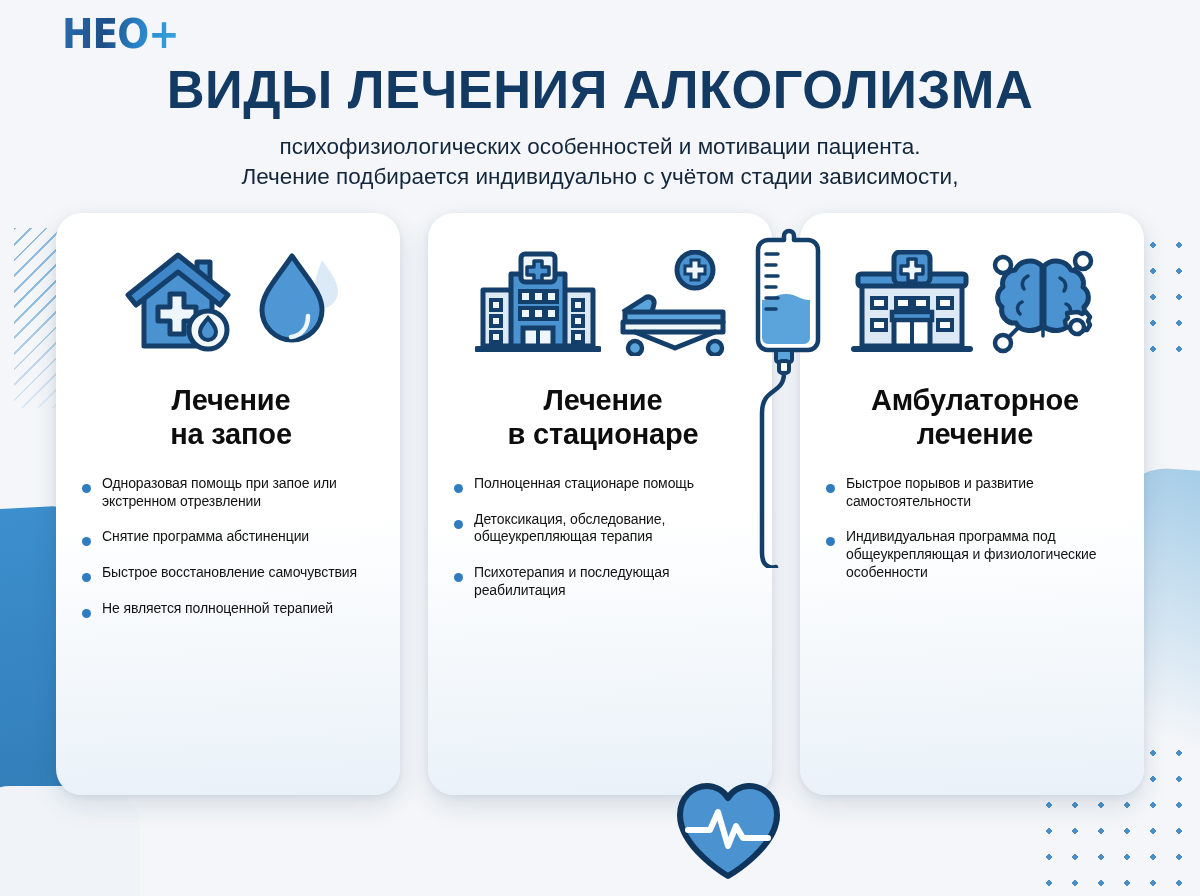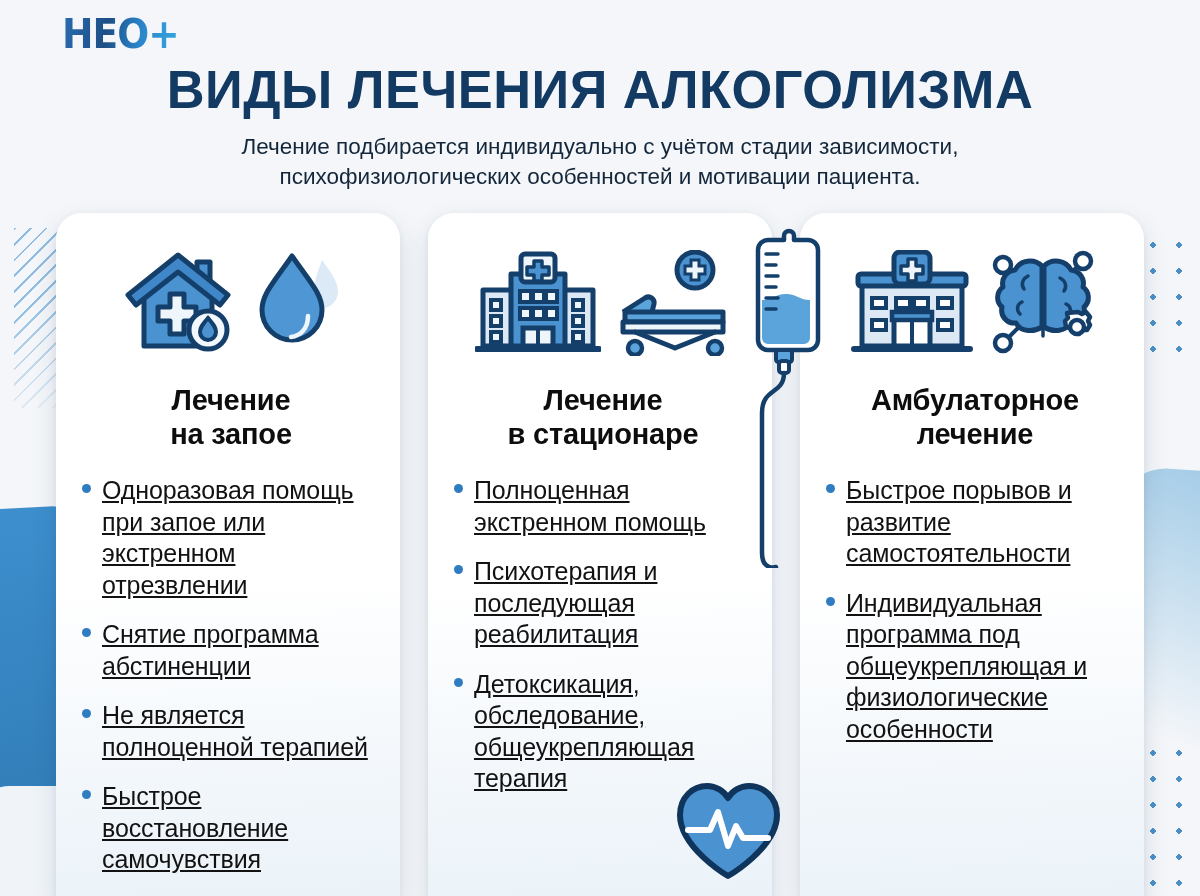--- a/index.html
+++ b/index.html
@@ -149,24 +149,23 @@
     letter-spacing: -.2px;
   }
   .card-title span { display: block; }
 
   .bullets { margin-top: 24px; list-style: none; }
   .bullets li {
     position: relative;
     padding-left: 22px;
     margin-bottom: 18px;
     color: #121212;
-    font-size: 25px;
+    font-size: 14px;
     line-height: 1.26;
     letter-spacing: -.1px;
-    text-decoration: underline;
   }
   .bullets li::before {
     content: "";
     position: absolute;
     left: 2px; top: 9px;
     width: 9px; height: 9px;
     border-radius: 50%;
     background: #2f7cc0;
   }
 
@@ -192,22 +191,22 @@
   <div class="blob-bl"></div>
   <div class="hatch-tl"></div>
   <div class="dots dots-tr"></div>
   <div class="dots dots-br"></div>
 </div>
 
 <div class="header">
   <div class="logo">НЕО+</div>
   <h1 class="title">ВИДЫ ЛЕЧЕНИЯ АЛКОГОЛИЗМА</h1>
   <div class="subtitle">
+    <span>психофизиологических особенностей и мотивации пациента.</span>
     <span>Лечение подбирается индивидуально с учётом стадии зависимости,</span>
-    <span>психофизиологических особенностей и мотивации пациента.</span>
   </div>
 </div>
 
 <div class="iv-drip">
   <svg width="90" height="340" viewBox="0 0 90 340" fill="none">
     <path d="M30 12h16v-4a5 5 0 0 1 10 0v4h14a10 10 0 0 1 10 10v90a10 10 0 0 1-10 10H30a10 10 0 0 1-10-10V22a10 10 0 0 1 10-10z" fill="#ffffff" stroke="#153f6b" stroke-width="4.5" stroke-linejoin="round"></path>
     <path d="M24 72c12 0 12-6 24-6s12 6 24 6v38a6 6 0 0 1-6 6H30a6 6 0 0 1-6-6V72z" fill="#5ba3db"></path>
     <g stroke="#153f6b" stroke-width="3.5" stroke-linecap="round">
       <line x1="28" y1="26" x2="40" y2="26"></line>
       <line x1="28" y1="37" x2="38" y2="37"></line>
@@ -252,22 +251,22 @@
     </div>
 
     <div class="card-title">
       <span>Лечение</span>
       <span>на запое</span>
     </div>
 
     <ul class="bullets">
       <li>Одноразовая помощь при запое или экстренном отрезвлении</li>
       <li>Снятие программа абстиненции</li>
+      <li>Быстрое восстановление самочувствия</li>
       <li>Не является полноценной терапией</li>
-      <li>Быстрое восстановление самочувствия</li>
     </ul>
   </div>
 
   <div class="card card--mid">
     <div class="icons">
 
       <svg width="126" height="106" viewBox="0 0 126 106">
         <rect x="8" y="40" width="30" height="56" fill="#dce9f4" stroke="#153f6b" stroke-width="5" stroke-linejoin="round"></rect>
         <rect x="88" y="40" width="30" height="56" fill="#dce9f4" stroke="#153f6b" stroke-width="5" stroke-linejoin="round"></rect>
         <rect x="36" y="24" width="54" height="72" fill="#4a92d0" stroke="#153f6b" stroke-width="5" stroke-linejoin="round"></rect>
@@ -304,23 +303,23 @@
       </svg>
 
     </div>
 
     <div class="card-title">
       <span>Лечение</span>
       <span>в стационаре</span>
     </div>
 
     <ul class="bullets">
-      <li>Полноценная экстренном помощь</li>
+      <li>Полноценная стационаре помощь</li>
+      <li>Детоксикация, обследование, общеукрепляющая терапия</li>
       <li>Психотерапия и последующая реабилитация</li>
-      <li>Детоксикация, обследование, общеукрепляющая терапия</li>
     </ul>
   </div>
 
   <div class="card">
     <div class="icons">
 
       <svg width="124" height="106" viewBox="0 0 124 106">
         <rect x="12" y="32" width="100" height="64" fill="#dce9f4" stroke="#153f6b" stroke-width="5" stroke-linejoin="round"></rect>
         <rect x="8" y="24" width="108" height="12" rx="3" fill="#4a92d0" stroke="#153f6b" stroke-width="5" stroke-linejoin="round"></rect>
         <rect x="44" y="2" width="36" height="32" rx="6" fill="#4a92d0" stroke="#153f6b" stroke-width="5" stroke-linejoin="round"></rect>

